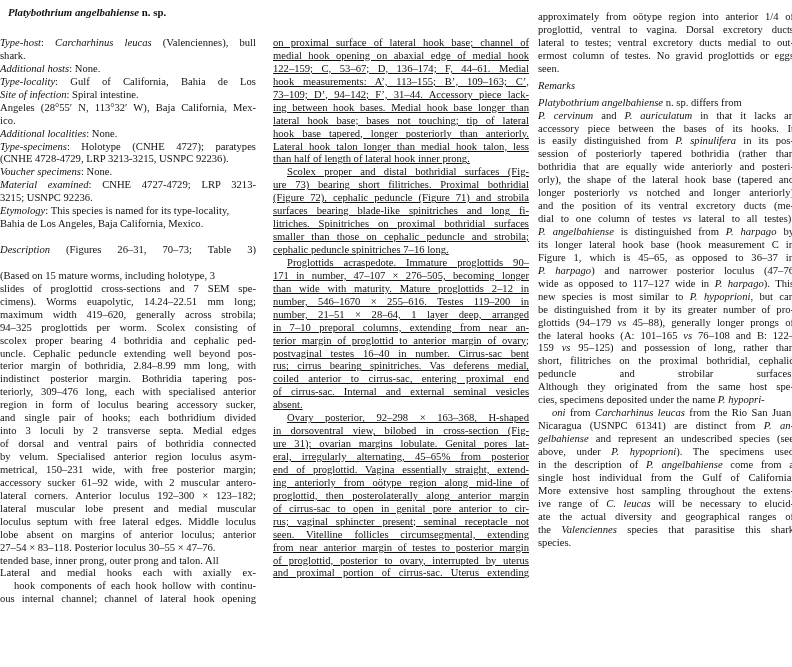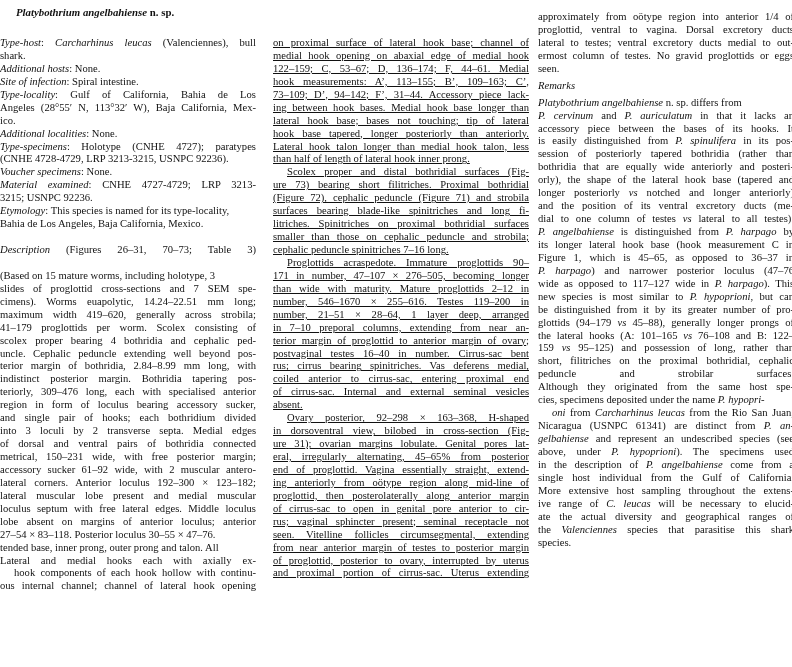--- a/index.html
+++ b/index.html
@@ -3,21 +3,21 @@
 <meta charset="utf-8">
 <style>
   html, body { margin: 0; padding: 0; background: #ffffff; }
   body {
     width: 792px; height: 667px; position: relative; overflow: hidden;
     font-family: "Liberation Serif", "DejaVu Serif", serif;
     color: #111111;
     font-size: 10.6px;
   }
   .title {
-    position: absolute; left: 16px; top: 6px;
+    position: absolute; left: 8px; top: 6px;
     font-weight: bold; font-size: 10.8px; line-height: 13px;
   }
   .title .sp { font-style: italic; }
   .col {
     position: absolute; width: 256px;
     line-height: 12.95px;
   }
   #col1 { left: 0; top: 37px; }
   #col2 { left: 273px; top: 37px; text-decoration: underline; }
   #col3 { left: 538px; top: 11px; }
@@ -30,49 +30,50 @@
 </style>
 </head>
 <body>
 
 <div class="title"><span class="sp">Platybothrium angelbahiense</span><span> n. sp.</span></div>
 
 <div class="col" id="col1">
     <span class="ln"><span class="it">Type-host</span><span>: </span><span class="it">Carcharhinus leucas</span><span> (Valenciennes), bull</span></span>
     <span class="ln last"><span>shark.</span></span>
     <span class="ln last"><span class="it">Additional hosts</span><span>: None.</span></span>
+    <span class="ln"><span class="it">Type-locality</span><span>: Gulf of California, Bahia de Los</span></span>
     <span class="ln last"><span class="it">Site of infection</span><span>: Spiral intestine.</span></span>
-    <span class="ln"><span class="it">Type-locality</span><span>: Gulf of California, Bahia de Los</span></span>
     <span class="ln"><span>Angeles (28°55′ N, 113°32′ W), Baja California, Mex-</span></span>
     <span class="ln last"><span>ico.</span></span>
     <span class="ln last"><span class="it">Additional localities</span><span>: None.</span></span>
     <span class="ln"><span class="it">Type-specimens</span><span>: Holotype (CNHE 4727); paratypes</span></span>
     <span class="ln last"><span>(CNHE 4728-4729, LRP 3213-3215, USNPC 92236).</span></span>
     <span class="ln last"><span class="it">Voucher specimens</span><span>: None.</span></span>
     <span class="ln"><span class="it">Material examined</span><span>: CNHE 4727-4729; LRP 3213-</span></span>
     <span class="ln last"><span>3215; USNPC 92236.</span></span>
     <span class="ln last"><span class="it">Etymology</span><span>: This species is named for its type-locality,</span></span>
     <span class="ln last"><span>Bahia de Los Angeles, Baja California, Mexico.</span></span>
     <span class="gap"></span>
     <span class="ln"><span class="it">Description</span><span> (Figures 26–31, 70–73; Table 3)</span></span>
     <span class="gap"></span>
     <span class="ln last"><span>(Based on 15 mature worms, including holotype, 3</span></span>
     <span class="ln"><span>slides of proglottid cross-sections and 7 SEM spe-</span></span>
     <span class="ln"><span>cimens). Worms euapolytic, 14.24–22.51 mm long;</span></span>
     <span class="ln"><span>maximum width 419–620, generally across strobila;</span></span>
-    <span class="ln"><span>41–179 proglottids per worm. Scolex consisting of</span></span>
+    <span class="ln"><span>94–325 proglottids per worm. Scolex consisting of</span></span>
     <span class="ln"><span>scolex proper bearing 4 bothridia and cephalic ped-</span></span>
     <span class="ln"><span>uncle. Cephalic peduncle extending well beyond pos-</span></span>
     <span class="ln"><span>terior margin of bothridia, 2.84–8.99 mm long, with</span></span>
     <span class="ln"><span>indistinct posterior margin. Bothridia tapering pos-</span></span>
     <span class="ln"><span>teriorly, 309–476 long, each with specialised anterior</span></span>
     <span class="ln"><span>region in form of loculus bearing accessory sucker,</span></span>
     <span class="ln"><span>and single pair of hooks; each bothridium divided</span></span>
     <span class="ln"><span>into 3 loculi by 2 transverse septa. Medial edges</span></span>
     <span class="ln"><span>of dorsal and ventral pairs of bothridia connected</span></span>
+    <span class="ln"><span>by velum. Specialised anterior region loculus asym-</span></span>
     <span class="ln"><span>metrical, 150–231 wide, with free posterior margin;</span></span>
     <span class="ln"><span>accessory sucker 61–92 wide, with 2 muscular antero-</span></span>
     <span class="ln"><span>lateral corners. Anterior loculus 192–300 × 123–182;</span></span>
     <span class="ln"><span>lateral muscular lobe present and medial muscular</span></span>
     <span class="ln"><span>loculus septum with free lateral edges. Middle loculus</span></span>
     <span class="ln"><span>lobe absent on margins of anterior loculus; anterior</span></span>
     <span class="ln last"><span>27–54 × 83–118. Posterior loculus 30–55 × 47–76.</span></span>
     <span class="ln last"><span>tended base, inner prong, outer prong and talon. All</span></span>
     <span class="ln"><span>Lateral and medial hooks each with axially ex-</span></span>
     <span class="ln ind"><span>hook components of each hook hollow with continu-</span></span>

